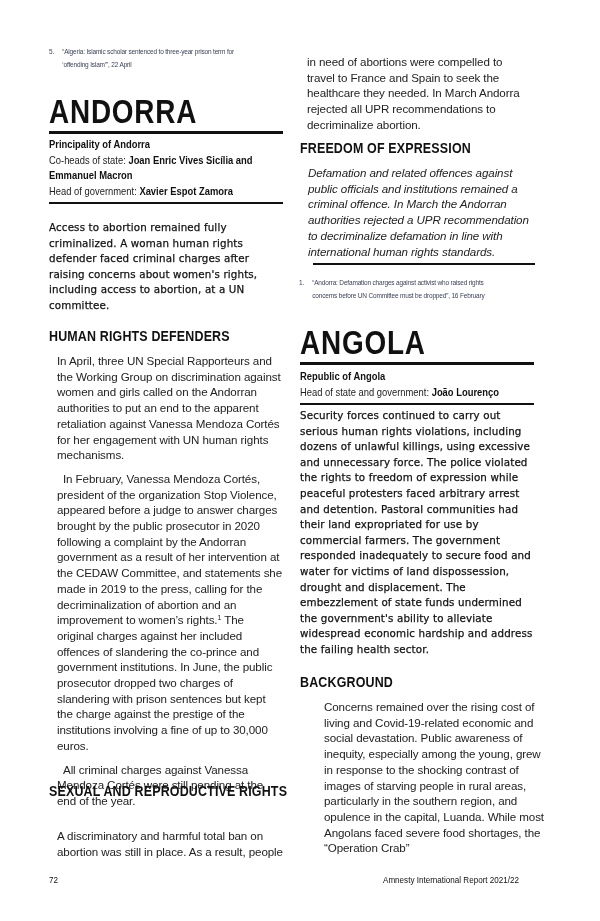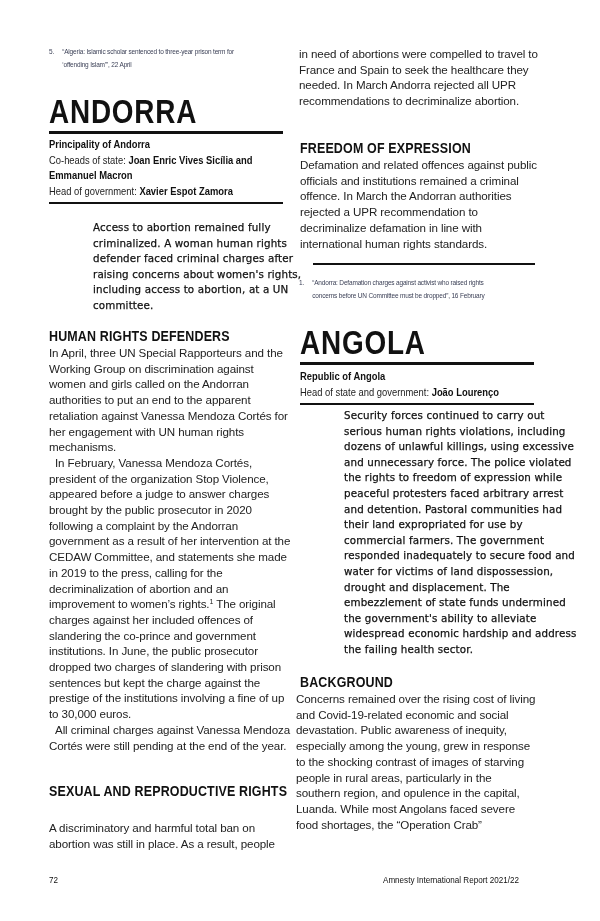--- a/index.html
+++ b/index.html
@@ -20,34 +20,34 @@
   .rule-thin { position: absolute; height: 2px; background: #111; }
   .meta {
     position: absolute; font-family: "Liberation Sans", sans-serif;
     font-size: 11.2px; line-height: 15.5px; color: #222;
     transform: scaleX(0.84); transform-origin: left top; width: 290px;
   }
   .meta b { font-weight: bold; color: #111; }
   .summary {
     position: absolute; font-family: "DejaVu Sans", sans-serif;
     font-size: 10.3px; line-height: 15.6px; color: #111; font-weight: normal;
-    letter-spacing: 0.15px; width: 245px; margin-left: 44px;
+    letter-spacing: 0.15px; width: 245px;
     -webkit-text-stroke: 0.25px #111;
   }
   .h2 {
     position: absolute; font-family: "Liberation Sans", sans-serif;
     font-weight: bold; font-size: 15px; letter-spacing: 0.2px; color: #111;
     transform: scaleX(0.83); transform-origin: left top; white-space: nowrap;
   }
   .body {
     position: absolute; font-family: "Liberation Sans", sans-serif;
     font-size: 11.6px; line-height: 15.7px; color: #222;
     width: 242px; letter-spacing: -0.1px;
   }
-  .body p { margin: 0; }
+  .body p { margin: 8px; }
   .body p.indent { text-indent: 6px; }
   sup { font-size: 7px; line-height: 0; vertical-align: 4px; }
   .pagenum {
     position: absolute; font-family: "Liberation Sans", sans-serif;
     font-size: 9.5px; color: #111; transform: scaleX(0.85); transform-origin: left top;
   }
   .footer-title {
     position: absolute; font-family: "Liberation Sans", sans-serif;
     font-size: 9.5px; color: #111; transform: scaleX(0.85); transform-origin: left top;
     white-space: nowrap;
@@ -89,21 +89,21 @@
   <p>A discriminatory and harmful total ban on abortion was still in place. As a result, people</p>
 </div>
 
 <div class="pagenum" style="left:49px; top:874px;">72</div>
 
 <div class="body" style="left:299px; top:46px; width:240px;">
   <p>in need of abortions were compelled to travel to France and Spain to seek the healthcare they needed. In March Andorra rejected all UPR recommendations to decriminalize abortion.</p>
 </div>
 
 <div class="h2" style="left:300px; top:139px;">FREEDOM OF EXPRESSION</div>
-<div class="body" style="left:300px; top:157px; width:240px;">
+<div class="body" style="left:300px; top:157px; width:240px;font-style:italic;">
   <p>Defamation and related offences against public officials and institutions remained a criminal offence. In March the Andorran authorities rejected a UPR recommendation to decriminalize defamation in line with international human rights standards.</p>
 </div>
 
 <div class="rule-thin" style="left:313px; top:263px; width:222px;"></div>
 <div class="footnote" style="left:299px; top:277px; width:300px;">
   <span class="num">1.</span>
   <span class="txt">
     <span>“Andorra: Defamation charges against activist who raised rights</span><br>
     <span>concerns before UN Committee must be dropped”, 16 February</span>
   </span>
@@ -114,17 +114,17 @@
 
 <div class="meta" style="left:300px; top:369px;">
   <div><b>Republic of Angola</b></div>
   <div><span>Head of state and government: </span><b>João Lourenço</b></div>
 </div>
 <div class="rule-thin" style="left:300px; top:403px; width:234px;"></div>
 
 <div class="summary" style="left:300px; top:408px; width:240px;">Security forces continued to carry out serious human rights violations, including dozens of unlawful killings, using excessive and unnecessary force. The police violated the rights to freedom of expression while peaceful protesters faced arbitrary arrest and detention. Pastoral communities had their land expropriated for use by commercial farmers. The government responded inadequately to secure food and water for victims of land dispossession, drought and displacement. The embezzlement of state funds undermined the government's ability to alleviate widespread economic hardship and address the failing health sector.</div>
 
 <div class="h2" style="left:300px; top:673px;">BACKGROUND</div>
-<div class="body" style="left:296px; top:691px; width:242px;">
+<div class="body" style="left:316px; top:691px; width:242px;">
   <p>Concerns remained over the rising cost of living and Covid-19-related economic and social devastation. Public awareness of inequity, especially among the young, grew in response to the shocking contrast of images of starving people in rural areas, particularly in the southern region, and opulence in the capital, Luanda. While most Angolans faced severe food shortages, the “Operation Crab”</p>
 </div>
 
 <div class="footer-title" style="left:383px; top:874px;">Amnesty International Report 2021/22</div>
 
 </body></html>

